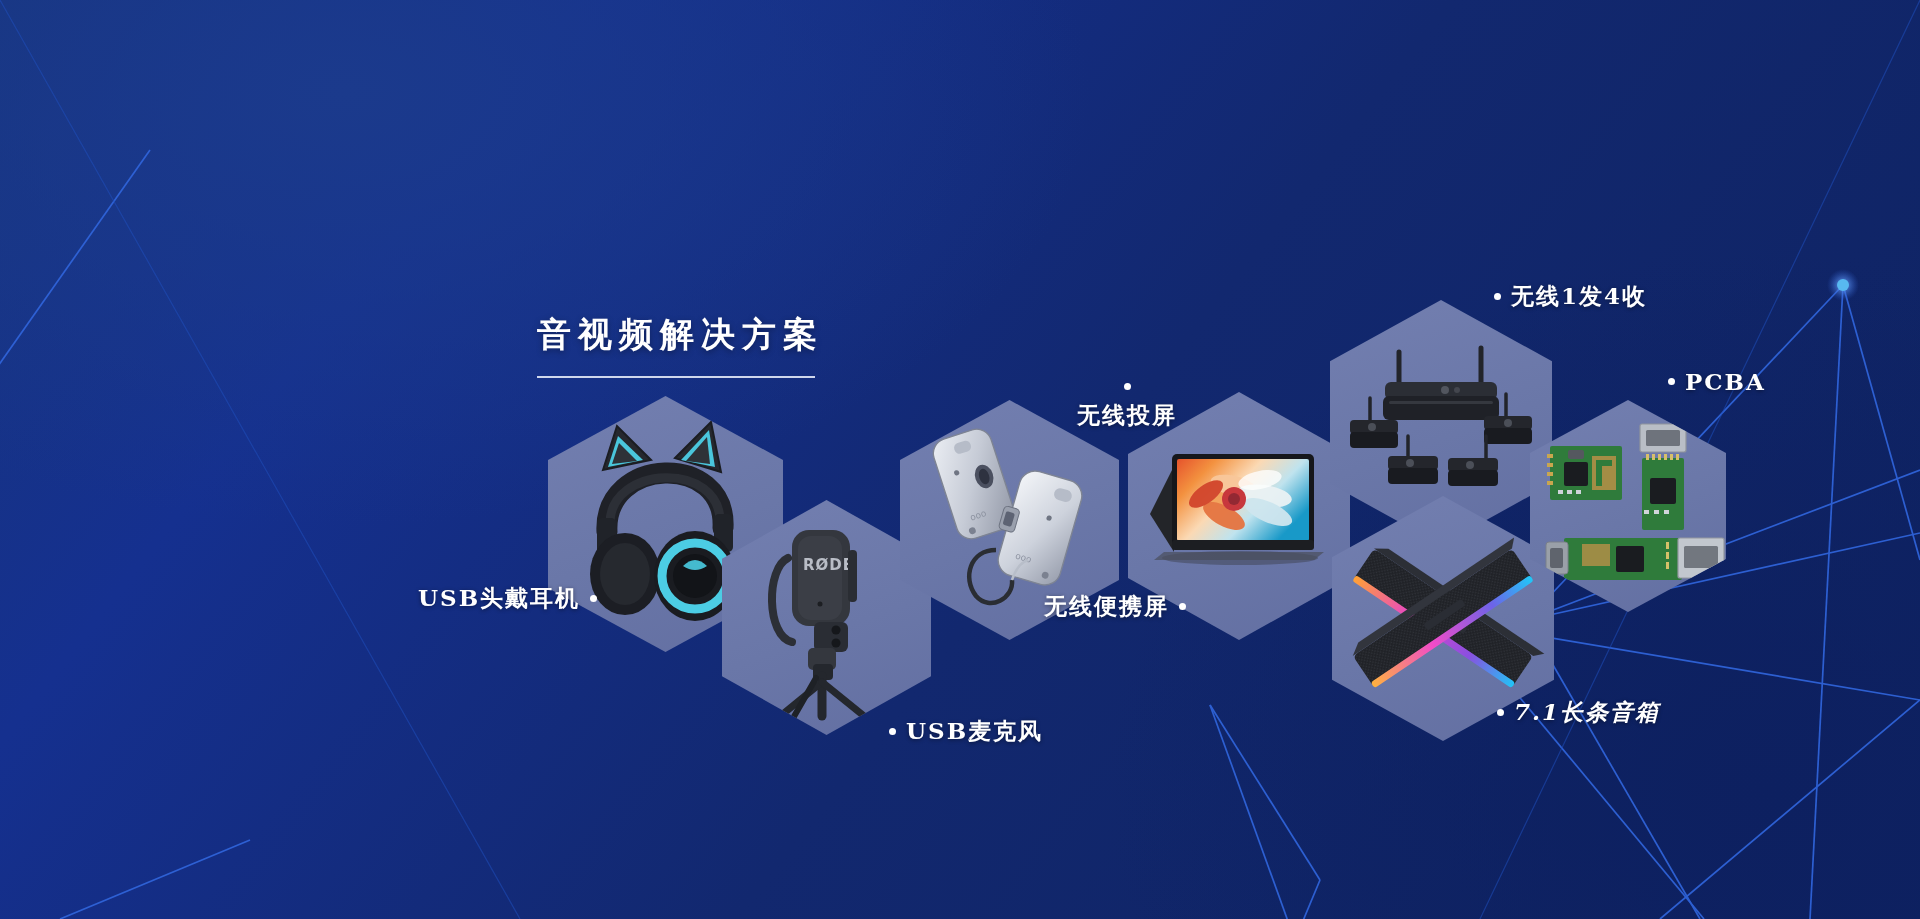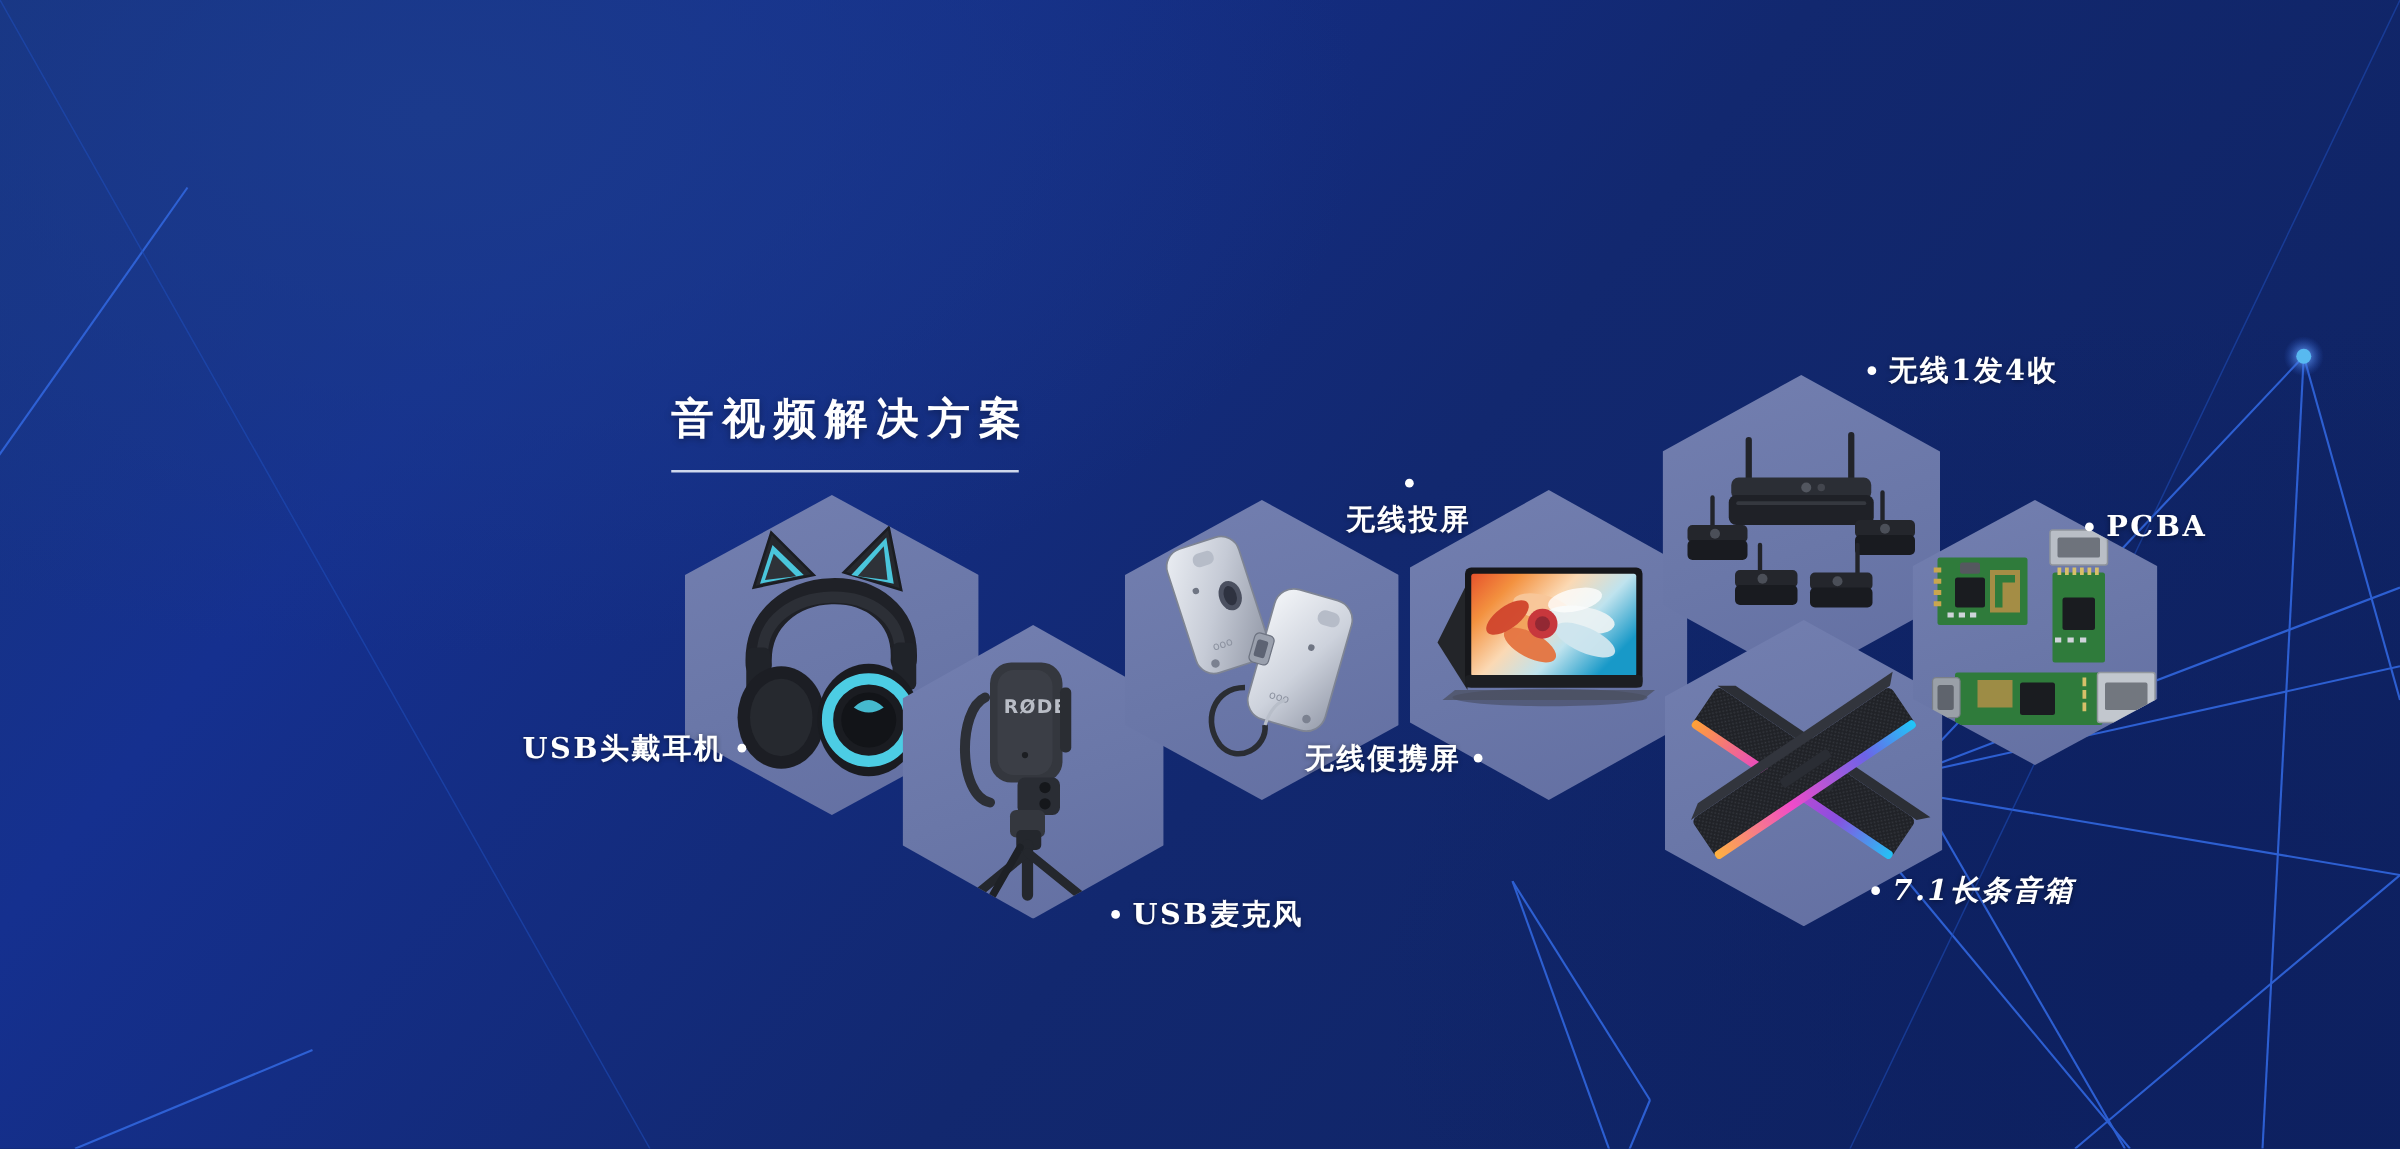--- a/index.html
+++ b/index.html
@@ -401,18 +401,18 @@
   <div class="label" style="left:1494px; top:281px;">
     <span class="dot"></span>
     <span>无线1发4收</span>
   </div>
 
   <div class="label" style="left:1497px; top:697px;font-style:italic;">
     <span class="dot"></span>
     <span>7.1长条音箱</span>
   </div>
 
-  <div class="label" style="left:1668px; top:408px;">
+  <div class="label" style="left:1668px; top:368px;">
     <span class="dot"></span>
     <span>PCBA</span>
   </div>
 
 </div>
 
 </body></html>

